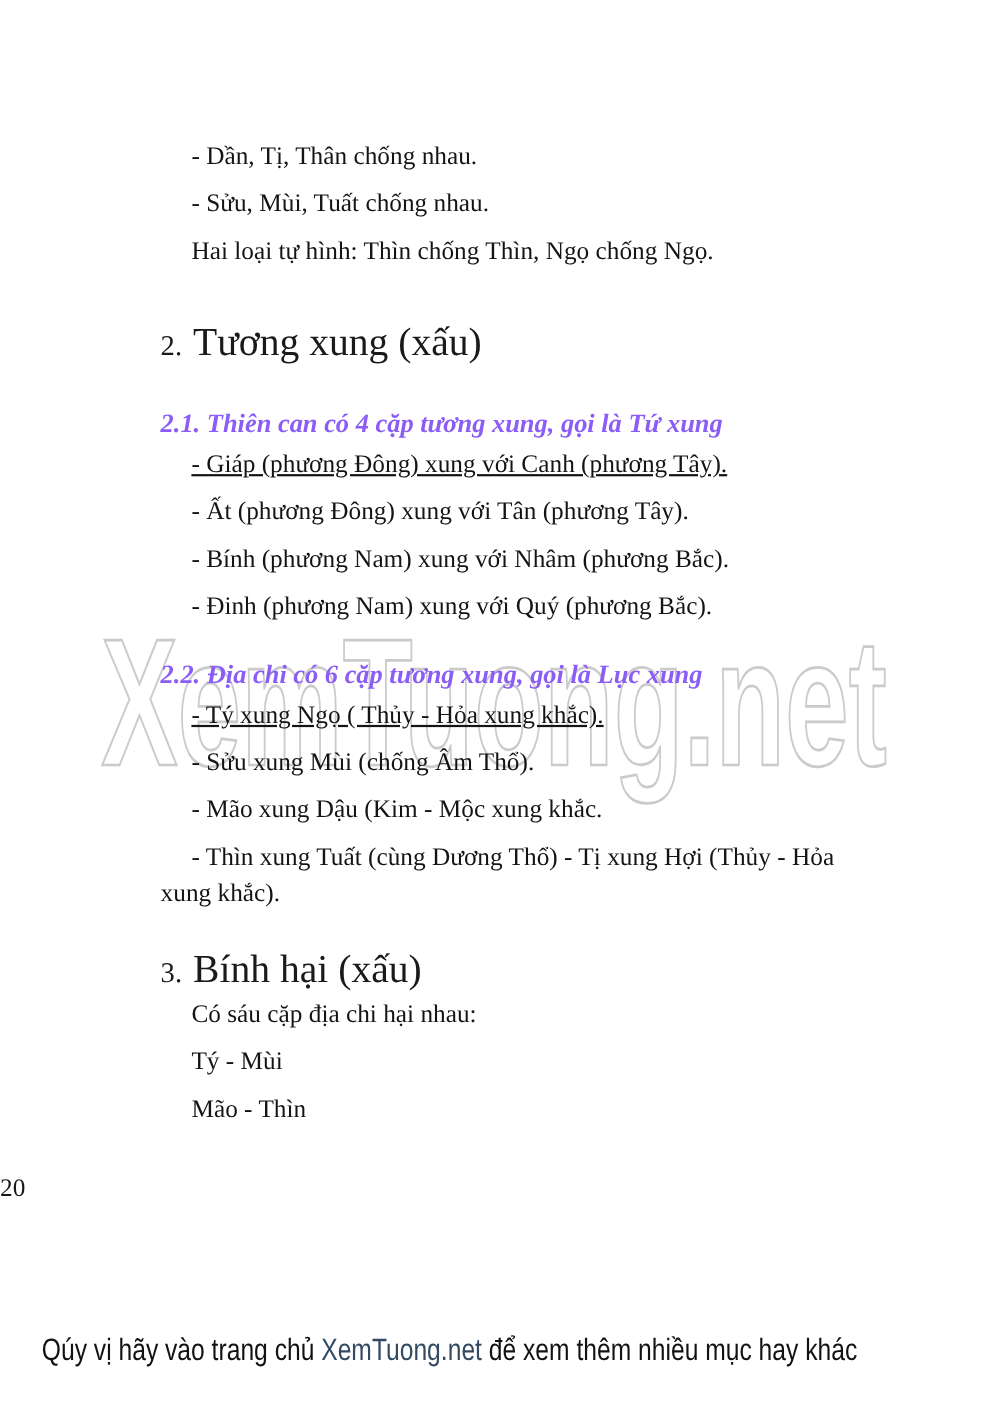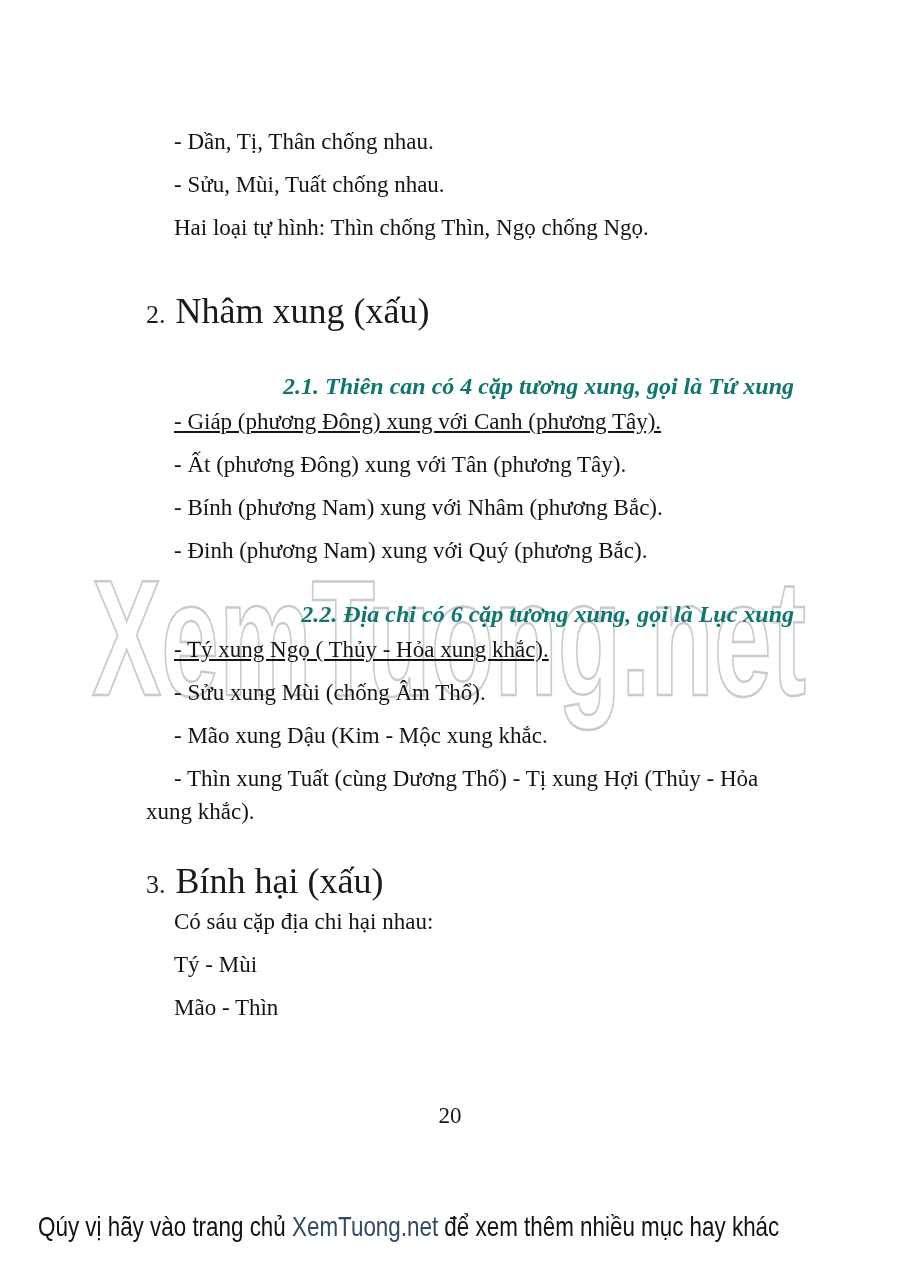--- a/index.html
+++ b/index.html
@@ -52,33 +52,32 @@
   }
   .sec-h .sec-num { font-size: 26px; }
   .sec-h .sec-title { margin-left: 10px; }
   .sec-h.h3 { margin-top: 33px; }
   .sub-h {
     font-size: 24px;
     font-style: italic;
     font-weight: bold;
     line-height: 30px;
     margin: 36px 0 0 0;
-    color: #0f766e;
-    text-align: right;
+    color: #8b5cf6;
   }
   .sub-h.h22 { margin-top: 32px; }
   .first-item { margin-top: 4px !important; text-decoration: underline; }
   .lead { margin-top: 0 !important; }
 
   
   .page-number {
     position: absolute;
-    left: 0; top: 1103px;
+    left: 0; top: 1067px;
     width: 100%;
-    text-align: center;
+    text-align: left;
     font-size: 23px;
     color: #1a1a1a;
     z-index: 1;
   }
 
   
   .footer {
     position: absolute;
     left: 38px; top: 1207px;
     z-index: 1;
@@ -99,21 +98,21 @@
 <body>
 
 <div class="watermark">XemTuong.net</div>
 
 <div class="content">
 
   <p class="line">- Dần, Tị, Thân chống nhau.</p>
   <p class="line">- Sửu, Mùi, Tuất chống nhau.</p>
   <p class="line">Hai loại tự hình: Thìn chống Thìn, Ngọ chống Ngọ.</p>
 
-  <div class="sec-h"><span class="sec-num">2.</span><span class="sec-title">Nhâm xung (xấu)</span></div>
+  <div class="sec-h"><span class="sec-num">2.</span><span class="sec-title">Tương xung (xấu)</span></div>
 
   <div class="sub-h">2.1. Thiên can có 4 cặp tương xung, gọi là Tứ xung</div>
 
   <p class="line first-item">- Giáp (phương Đông) xung với Canh (phương Tây).</p>
   <p class="line">- Ất (phương Đông) xung với Tân (phương Tây).</p>
   <p class="line">- Bính (phương Nam) xung với Nhâm (phương Bắc).</p>
   <p class="line">- Đinh (phương Nam) xung với Quý (phương Bắc).</p>
 
   <div class="sub-h h22">2.2. Địa chi có 6 cặp tương xung, gọi là Lục xung</div>
 

